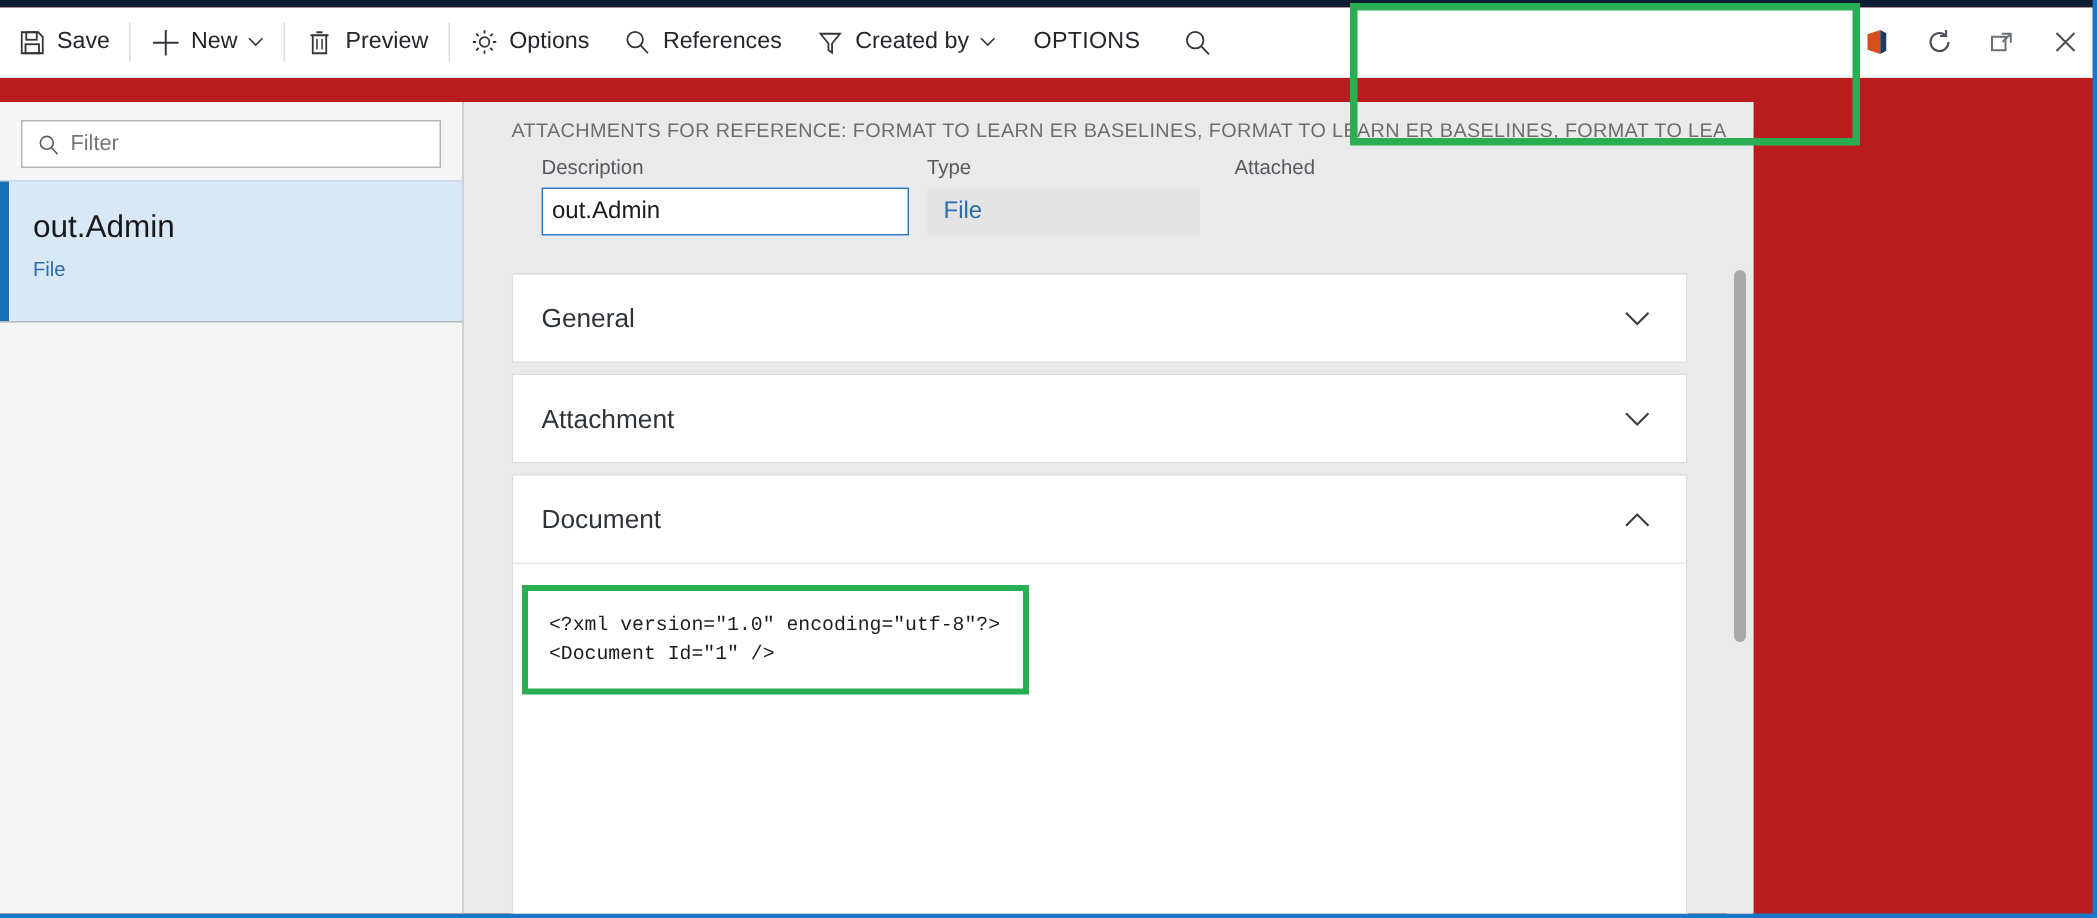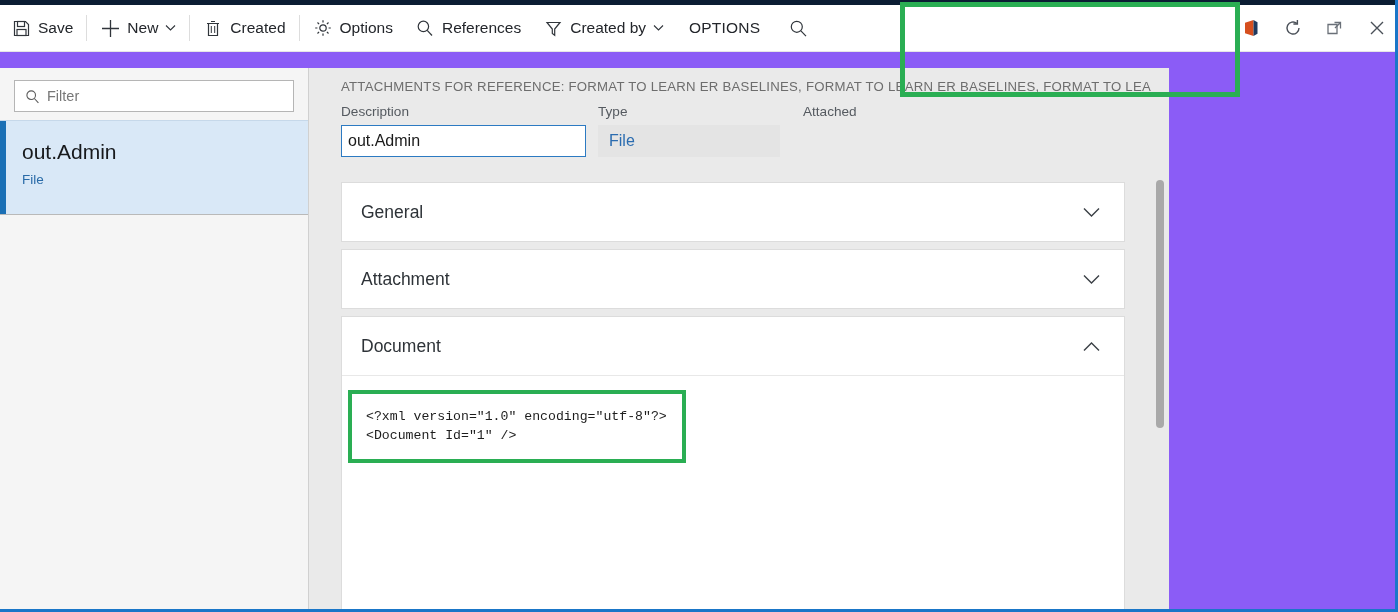--- a/index.html
+++ b/index.html
@@ -5,21 +5,21 @@
   * { box-sizing: border-box; margin: 0; padding: 0; }
   html, body {
     width: 1398px; height: 612px;
     font-family: "Liberation Sans", sans-serif;
     background: #ffffff;
     overflow: hidden;
   }
   .app {
     position: relative;
     width: 1398px; height: 612px;
-    background: #8b5cf6;
+    background: #b91c1c;
     border-bottom: 3px solid #1a76c8;
     border-right: 3px solid #1a76c8;
     overflow: hidden;
   }
   
   .top-strip {
     position: absolute; top: 0; left: 0;
     width: 1398px; height: 5px;
     background: #0b1d33;
   }
@@ -117,20 +117,21 @@
     padding-left: 32px;
     font-size: 13.2px; color: #6d6d6d;
     letter-spacing: .25px;
     white-space: nowrap;
     overflow: hidden;
   }
   .fields-row {
     display: flex; align-items: flex-start;
     padding: 0 0 0 32px;
     height: 72px;
+    margin-left: 20px;
   }
   .field { display: flex; flex-direction: column; }
   .field-label {
     font-size: 13.6px; color: #555a60; margin-bottom: 6px;
   }
   .fld-desc { width: 245px; }
   .inp-desc {
     width: 245px; height: 32px;
     border: 1px solid #2c7ac2;
     background: #ffffff;
@@ -268,21 +269,21 @@
 
     <div class="cmd-sep"></div>
 
     <div class="cmd-item">
       <span class="cmd-ico">
         <svg width="16" height="17" viewBox="0 0 16 17">
             <path d="M2 3.5h12M6 1.5h4M3.5 3.5v12h9v-12" fill="none" stroke="#30353b" stroke-width="1.2"></path>
             <path d="M6.3 6v7M9.7 6v7" stroke="#30353b" stroke-width="1"></path>
           </svg>
       </span>
-      <span>Created</span>
+      <span>Preview</span>
     </div>
 
     <div class="cmd-sep"></div>
 
 
     <div class="cmd-item">
       <span class="cmd-ico">
         <svg width="18" height="18" viewBox="0 0 18 18">
             <circle cx="9" cy="9" r="3.2" fill="none" stroke="#30353b" stroke-width="1.2"></circle>
             <g stroke="#30353b" stroke-width="1.2">

